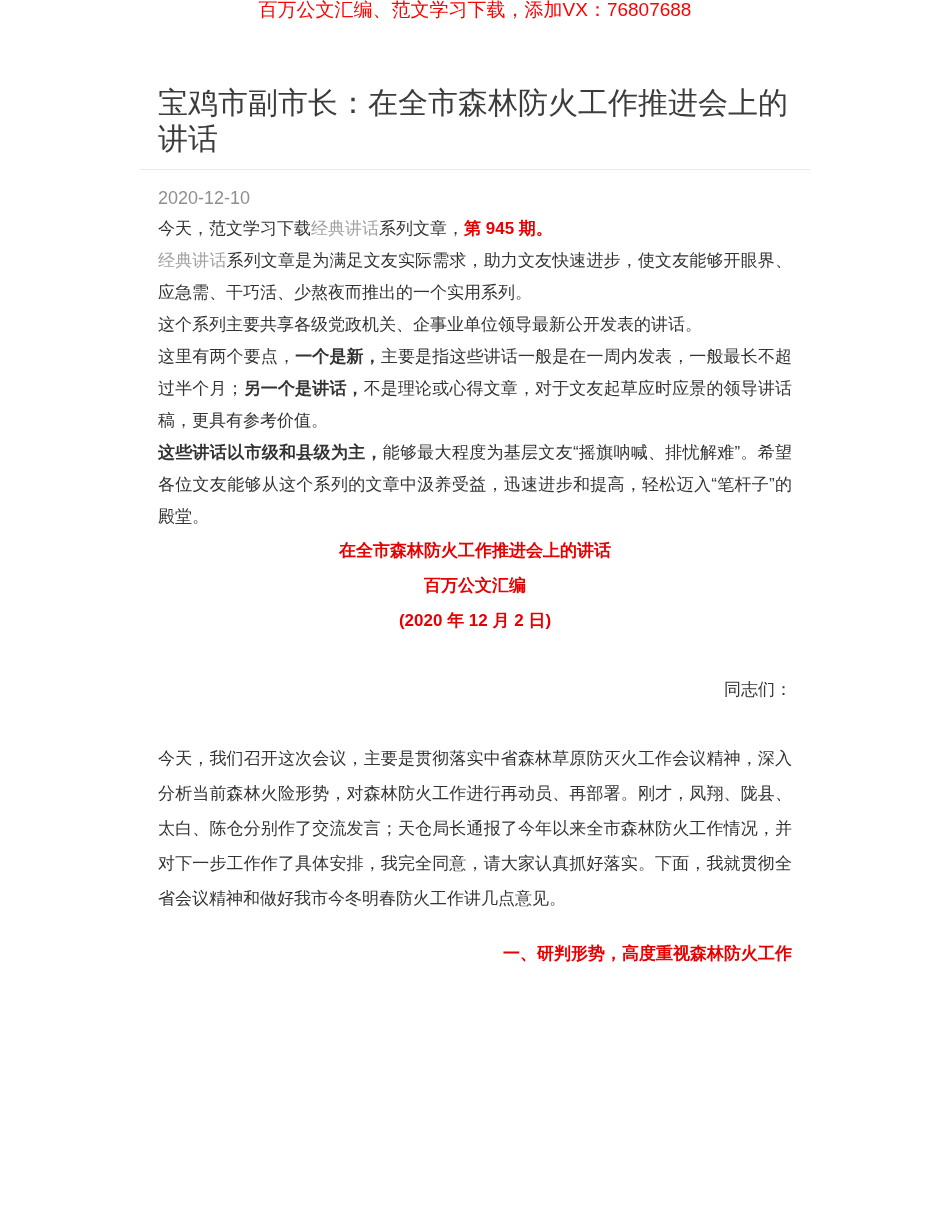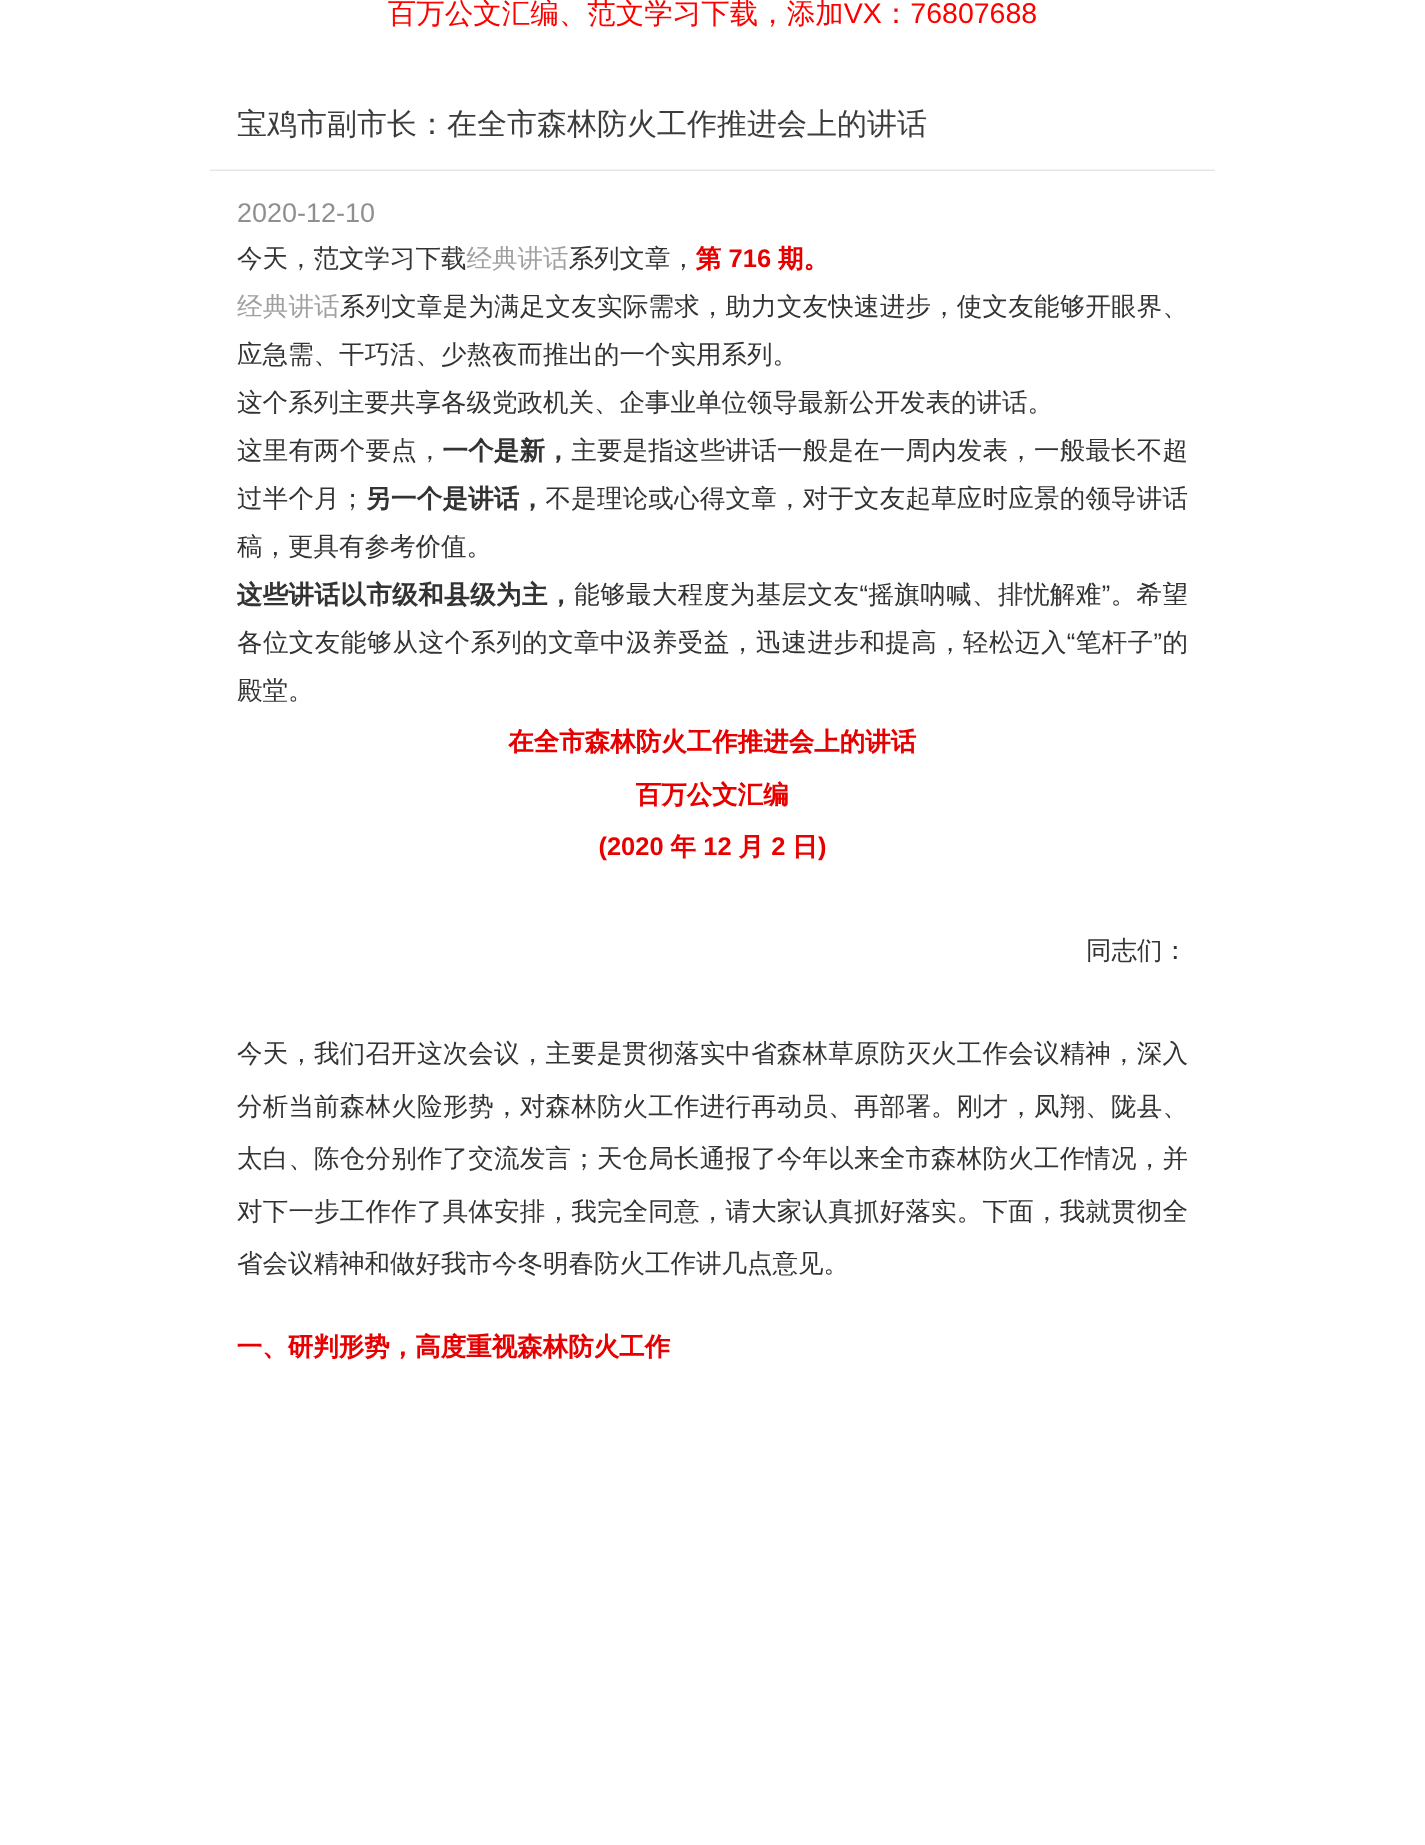--- a/index.html
+++ b/index.html
@@ -26,25 +26,25 @@
     text-align:center;
     font-size:19px;
     line-height:20px;
     color:var(--banner-red);
   }
   .container{
     width:670px;
     margin:0 auto;
   }
   h1.article-title{
-    font-size:20px;
+    font-size:30px;
     font-weight:500;
     color:var(--title-color);
     line-height:36px;
-    margin:45px 0 0;
+    margin:65px 0 0;
     padding:0 18px 12px;
     border-bottom:1px solid var(--divider);
   }
   .article-date{
     margin:18px 18px 0;
     font-size:18px;
     line-height:20px;
     color:var(--date-gray);
   }
   .intro{
@@ -75,34 +75,35 @@
   .speech-para{
     margin:0 0 20px;
     text-align:justify;
   }
   .section-heading{
     color:var(--accent-red);
     font-weight:700;
     font-size:17px;
     line-height:35px;
     margin:0;
+    text-align:right;
   }
 </style>
 </head>
 <body>
 
 <div class="banner">百万公文汇编、范文学习下载，添加VX：76807688</div>
 
 <article class="container">
   <h1 class="article-title">宝鸡市副市长：在全市森林防火工作推进会上的讲话</h1>
 
   <div class="article-date">2020-12-10</div>
 
   <section class="intro">
-    <p><span class="run-normal">今天，范文学习下载</span><span class="run-link">经典讲话</span><span class="run-normal">系列文章，</span><span class="run-redbold">第 716 期。</span></p>
+    <p><span class="run-normal">今天，范文学习下载</span><span class="run-link">经典讲话</span><span class="run-normal">系列文章，</span><span class="run-redbold">第 945 期。</span></p>
     <p><span class="run-link">经典讲话</span><span class="run-normal">系列文章是为满足文友实际需求，助力文友快速进步，使文友能够开眼界、应急需、干巧活、少熬夜而推出的一个实用系列。</span></p>
     <p><span class="run-normal">这个系列主要共享各级党政机关、企事业单位领导最新公开发表的讲话。</span></p>
     <p><span class="run-normal">这里有两个要点，</span><span class="run-bold">一个是新，</span><span class="run-normal">主要是指这些讲话一般是在一周内发表，一般最长不超过半个月；</span><span class="run-bold">另一个是讲话，</span><span class="run-normal">不是理论或心得文章，对于文友起草应时应景的领导讲话稿，更具有参考价值。</span></p>
     <p><span class="run-bold">这些讲话以市级和县级为主，</span><span class="run-normal">能够最大程度为基层文友“摇旗呐喊、排忧解难”。希望各位文友能够从这个系列的文章中汲养受益，迅速进步和提高，轻松迈入“笔杆子”的殿堂。</span></p>
   </section>
 
   <section class="speech">
     <div class="speech-headings">
       <p class="center-red">在全市森林防火工作推进会上的讲话</p>
       <p class="center-red">百万公文汇编</p>

